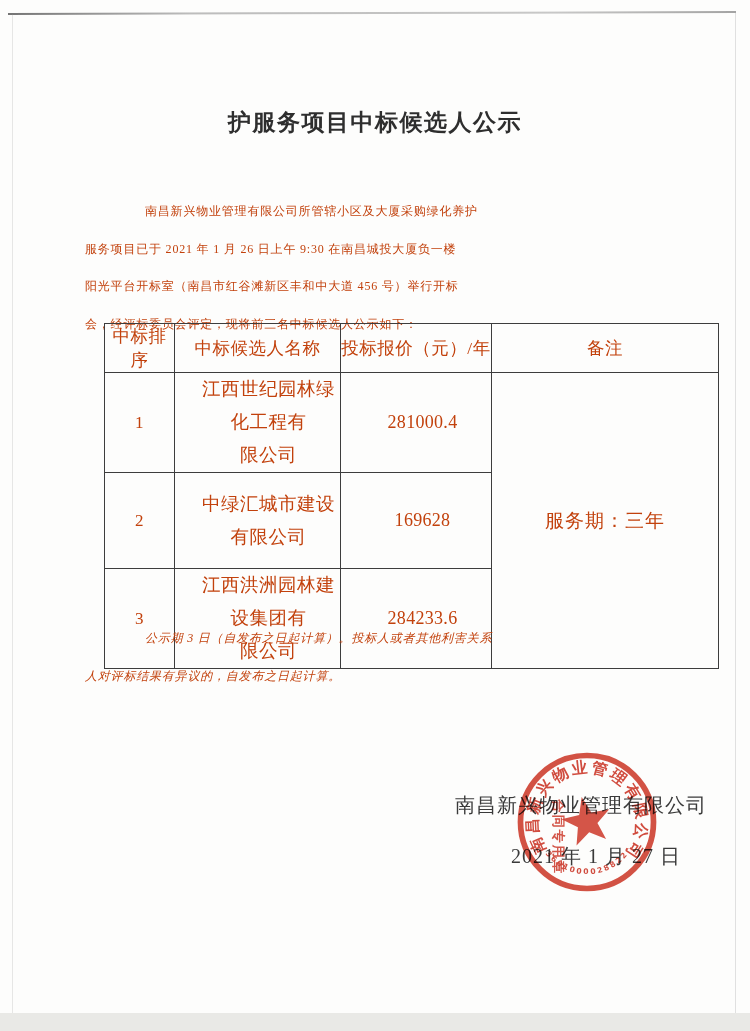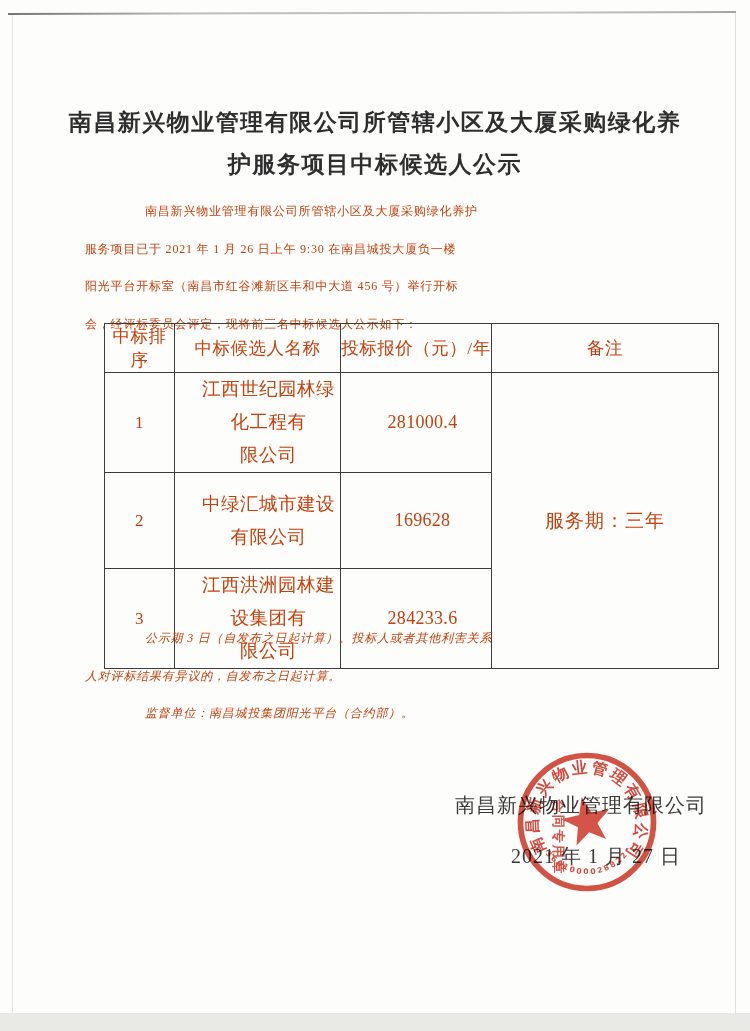--- a/index.html
+++ b/index.html
@@ -86,21 +86,20 @@
 <body>
 
 <div class="page">
 
   <div class="scan-line-top"></div>
   <div class="scan-edge-left"></div>
   <div class="scan-edge-right"></div>
   <div class="scan-strip-bottom"></div>
 
   <div class="doc-title">
-    <div>南昌新兴物业管理有限公司所管辖小区及大厦采购绿化养</div>
     <div>护服务项目中标候选人公示</div>
   </div>
 
   <div class="para intro">
     <div class="line indent">南昌新兴物业管理有限公司所管辖小区及大厦采购绿化养护</div>
     <div class="line">服务项目已于 2021 年 1 月 26 日上午 9:30 在南昌城投大厦负一楼</div>
     <div class="line">阳光平台开标室（南昌市红谷滩新区丰和中大道 456 号）举行开标</div>
     <div class="line">会，经评标委员会评定，现将前三名中标候选人公示如下：</div>
   </div>
 
@@ -141,21 +140,20 @@
         <div>限公司</div>
       </td>
       <td class="price-cell">284233.6</td>
     </tr>
   </tbody>
     </table>
 
   <div class="para closing">
     <div class="line indent">公示期 3 日（自发布之日起计算）。投标人或者其他利害关系</div>
     <div class="line">人对评标结果有异议的，自发布之日起计算。</div>
-    <div class="line indent">监督单位：南昌城投集团阳光平台（合约部）。</div>
   </div>
 
   <div class="signature">
     <div class="company">南昌新兴物业管理有限公司</div>
     <div class="date">2021 年 1 月 27 日</div>
   </div>
 
   <svg class="seal" viewBox="0 0 160 160" aria-hidden="true">
     <defs>
       <path id="sealArcTop" d="M 80,132 A 52,52 0 1 1 80,28 A 52,52 0 1 1 80,132" fill="none"></path>

